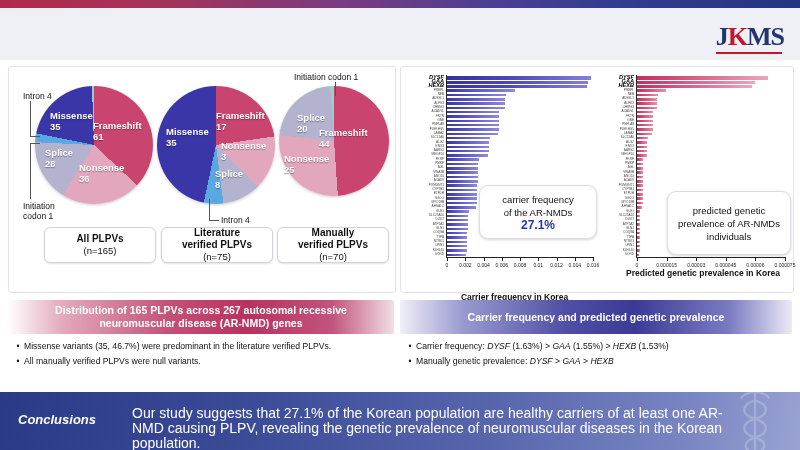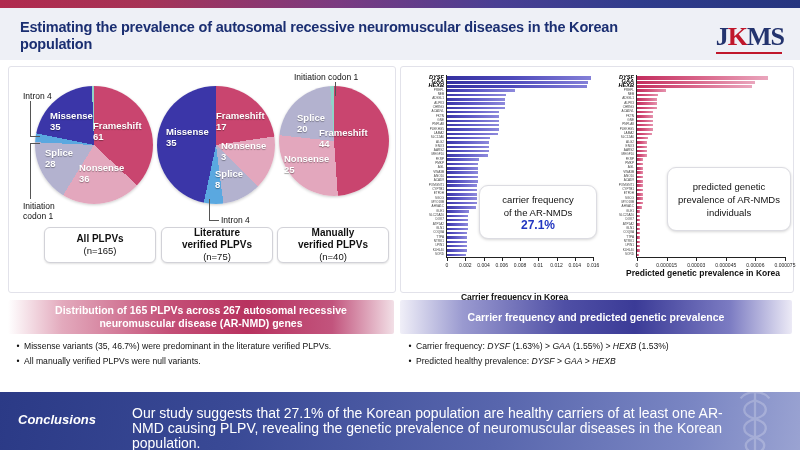--- a/index.html
+++ b/index.html
@@ -120,21 +120,20 @@
   .caduceus{
     position:absolute;right:14px;top:-6px;width:62px;height:74px;opacity:.22;
   }
 </style>
 </head>
 <body>
 
 <div class="topstrip"></div>
 
 <div class="header">
-  <div class="header-title">Estimating the prevalence of autosomal recessive neuromuscular diseases in the Korean population</div>
   <div class="logo"><span>J</span><span class="k">K</span><span>MS</span></div>
   <div class="logo-underline"></div>
 </div>
 
 <div class="panel panel-left">
 
   <div class="pie" style="left:26px;top:19px;width:118px;height:118px;
        background:conic-gradient(from 0deg,
          #c9456f 0deg 133.1deg,
          #e3a7bd 133.1deg 211.6deg,
@@ -224,21 +223,21 @@
     <span class="sub">(n=165)</span>
   </div>
   <div class="catbox" style="left:152px;top:160px;width:110px;height:34px;">
     <span>Literature</span>
     <span>verified PLPVs</span>
     <span class="sub">(n=75)</span>
   </div>
   <div class="catbox" style="left:268px;top:160px;width:110px;height:34px;">
     <span>Manually</span>
     <span>verified PLPVs</span>
-    <span class="sub">(n=40)</span>
+    <span class="sub">(n=70)</span>
   </div>
 </div>
 
 <div class="panel panel-right">
 
   <div class="chart" style="left:6px;top:4px;width:190px;height:218px;">
     <div id="cf-labels">
         <div class="glabel hl" style="left: 0px; width: 37px; top: 3.8px;">DYSF</div>
         <div class="glabel hl" style="left: 0px; width: 37px; top: 8.12px;">GAA</div>
         <div class="glabel hl" style="left: 0px; width: 37px; top: 12.44px;">HEXB</div>
@@ -458,21 +457,21 @@
         <div class="tick" style="left: 128.8px; top: 187px;"></div>
         <div class="ticklab" style="left: 112.8px; top: 191px; width: 32px;">0.000045</div>
         <div class="tick" style="left: 158.4px; top: 187px;"></div>
         <div class="ticklab" style="left: 142.4px; top: 191px; width: 32px;">0.00006</div>
         <div class="tick" style="left: 188px; top: 187px;"></div>
         <div class="ticklab" style="left: 172px; top: 191px; width: 32px;">0.000075</div>
       </div>
     <div class="axtitle" style="left:22px;top:197px;width:168px;line-height:10px;">Predicted genetic prevalence in Korea</div>
   </div>
 
-  <div class="callout" style="left:266px;top:100px;width:122px;height:62px;">
+  <div class="callout" style="left:266px;top:124px;width:122px;height:62px;">
     <span>predicted genetic</span>
     <span>prevalence of AR-NMDs</span>
     <span>individuals</span>
   </div>
 </div>
 
 <div class="banner banner-left">
   <div>
     <span>Distribution of 165 PLPVs across 267 autosomal recessive</span><br>
     <span>neuromuscular disease (AR-NMD) genes</span>
@@ -495,21 +494,21 @@
   </div>
 </div>
 
 <div class="bullets" style="left:404px;top:340px;width:390px;">
   <div class="row">
     <span class="dot">•</span>
     <span><span>Carrier frequency: </span><span class="ital">DYSF</span><span> (1.63%) &gt; </span><span class="ital">GAA</span><span> (1.55%) &gt; </span><span class="ital">HEXB</span><span> (1.53%)</span></span>
   </div>
   <div class="row">
     <span class="dot">•</span>
-    <span><span>Predicted healthy prevalence: </span><span class="ital">DYSF</span><span> &gt; </span><span class="ital">GAA</span><span> &gt; </span><span class="ital">HEXB</span></span>
+    <span><span>Manually genetic prevalence: </span><span class="ital">DYSF</span><span> &gt; </span><span class="ital">GAA</span><span> &gt; </span><span class="ital">HEXB</span></span>
   </div>
 </div>
 
 <div class="concl">
   <div class="concl-label">Conclusions</div>
   <div class="concl-text">Our study suggests that 27.1% of the Korean population are healthy carriers of at least one AR-NMD causing PLPV, revealing the genetic prevalence of neuromuscular diseases in the Korean population.</div>
   <svg class="caduceus" viewBox="0 0 60 72">
     <g stroke="#ffffff" stroke-width="2.2" fill="none">
       <line x1="30" y1="6" x2="30" y2="70"></line>
       <path d="M30 14 C16 18 16 28 30 32 C44 36 44 46 30 50 C18 54 18 62 30 66"></path>

